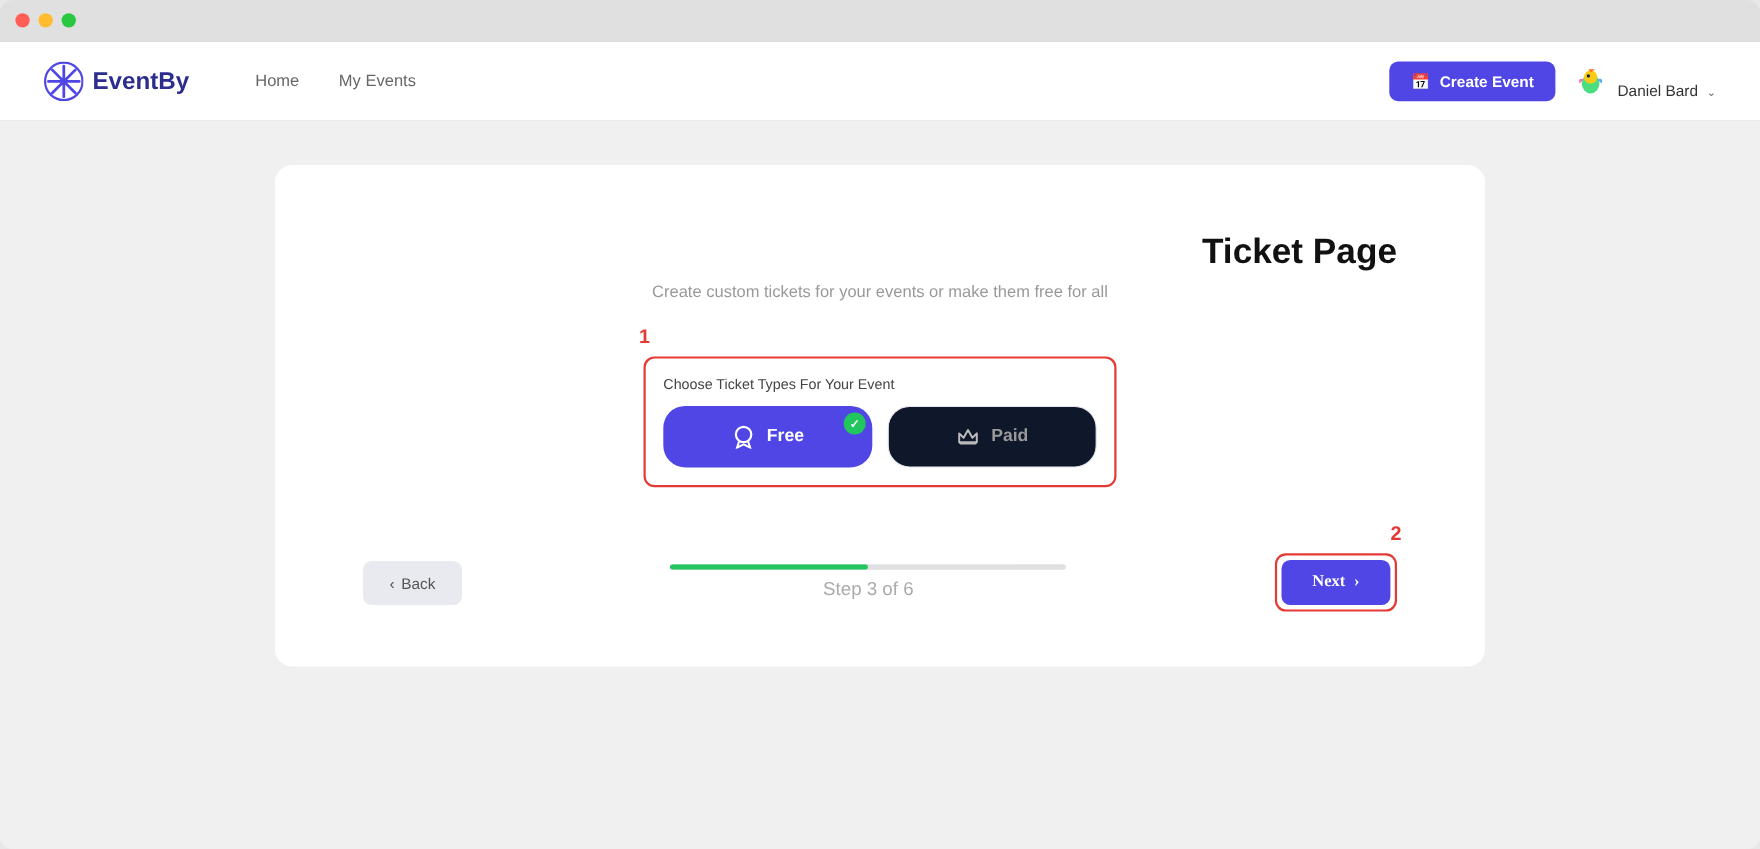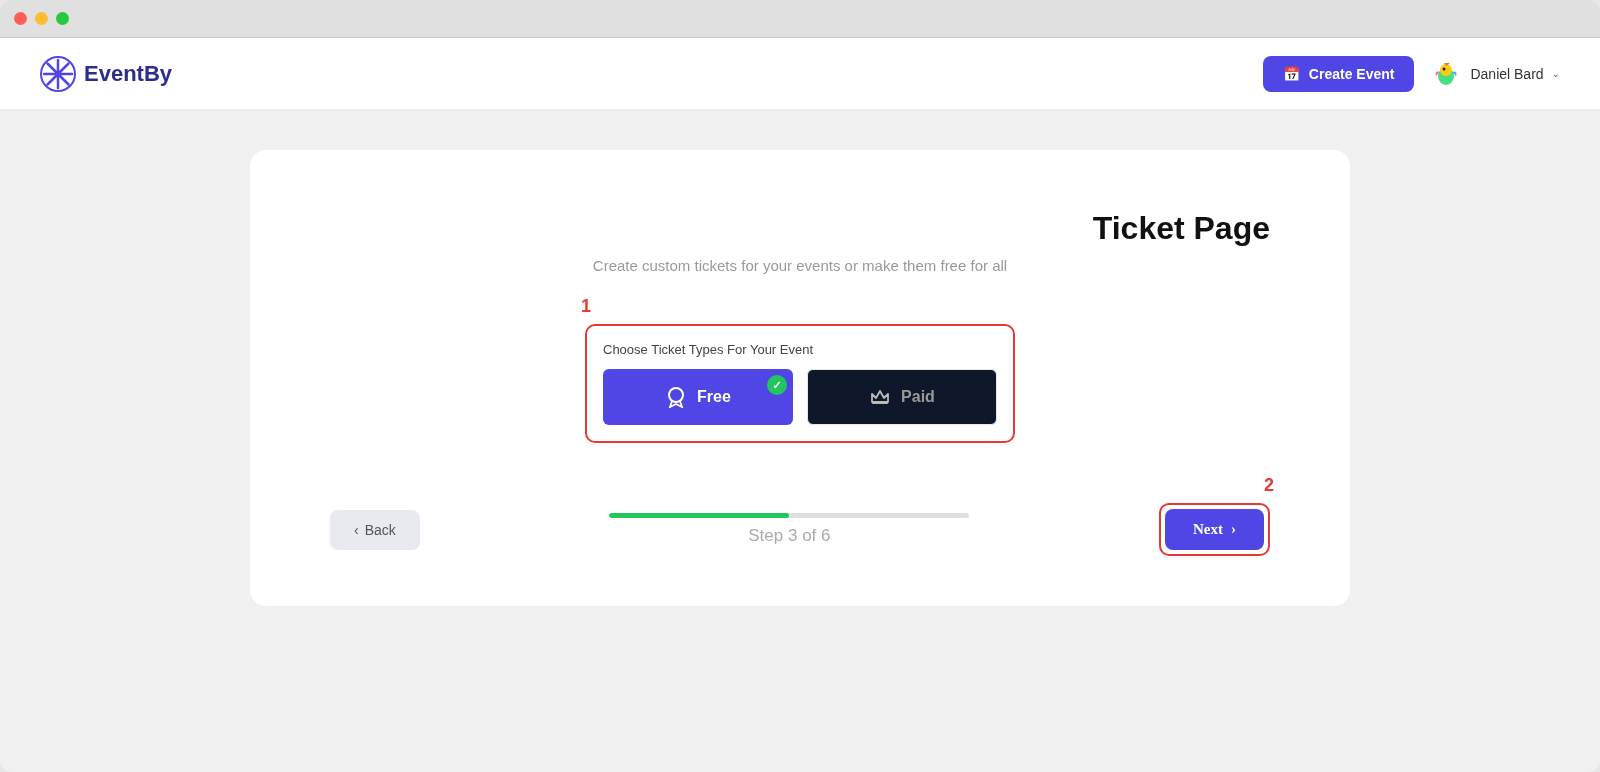--- a/index.html
+++ b/index.html
@@ -87,21 +87,21 @@
       padding: 10px 20px;
       font-size: 14px;
       font-weight: 600;
       cursor: pointer;
       display: flex;
       align-items: center;
       gap: 8px;
     }
     .user-section {
       display: flex;
-      align-items: center;
+      align-items: flex-end;
       gap: 8px;
       cursor: pointer;
     }
     .user-avatar-bird {
       width: 32px; height: 32px;
     }
     .user-name {
       font-size: 14px;
       color: #333;
     }
@@ -177,21 +177,21 @@
     }
 
     .ticket-options {
       display: flex;
       gap: 14px;
     }
 
     .ticket-option {
       width: 190px;
       height: 56px;
-      border-radius: 6px;
+      border-radius: 20px;
       display: flex;
       align-items: center;
       justify-content: center;
       gap: 10px;
       cursor: pointer;
       position: relative;
       font-size: 16px;
       font-weight: 600;
     }
 
@@ -322,20 +322,24 @@
         <circle cx="18" cy="18" r="17" stroke="#4f46e5" stroke-width="2"></circle>
         <line x1="18" y1="4" x2="18" y2="32" stroke="#4f46e5" stroke-width="2.5" stroke-linecap="round"></line>
         <line x1="4" y1="18" x2="32" y2="18" stroke="#4f46e5" stroke-width="2.5" stroke-linecap="round"></line>
         <line x1="7.5" y1="7.5" x2="28.5" y2="28.5" stroke="#4f46e5" stroke-width="2.5" stroke-linecap="round"></line>
         <line x1="28.5" y1="7.5" x2="7.5" y2="28.5" stroke="#4f46e5" stroke-width="2.5" stroke-linecap="round"></line>
         <circle cx="18" cy="18" r="3" fill="#4f46e5"></circle>
       </svg>
       <span class="logo-text">EventBy</span>
     </div>
 
+    <div class="nav-links">
+      <a class="nav-link">Home</a>
+      <a class="nav-link">My Events</a>
+    </div>
 
     <div class="navbar-right">
       <button class="create-event-btn">
         <span>📅</span>
         <span>Create Event</span>
       </button>
       <div class="user-section">
 
         <svg class="user-avatar-bird" viewBox="0 0 32 32" fill="none" xmlns="http://www.w3.org/2000/svg">
           <ellipse cx="16" cy="18" rx="8" ry="9" fill="#4ade80"></ellipse>

